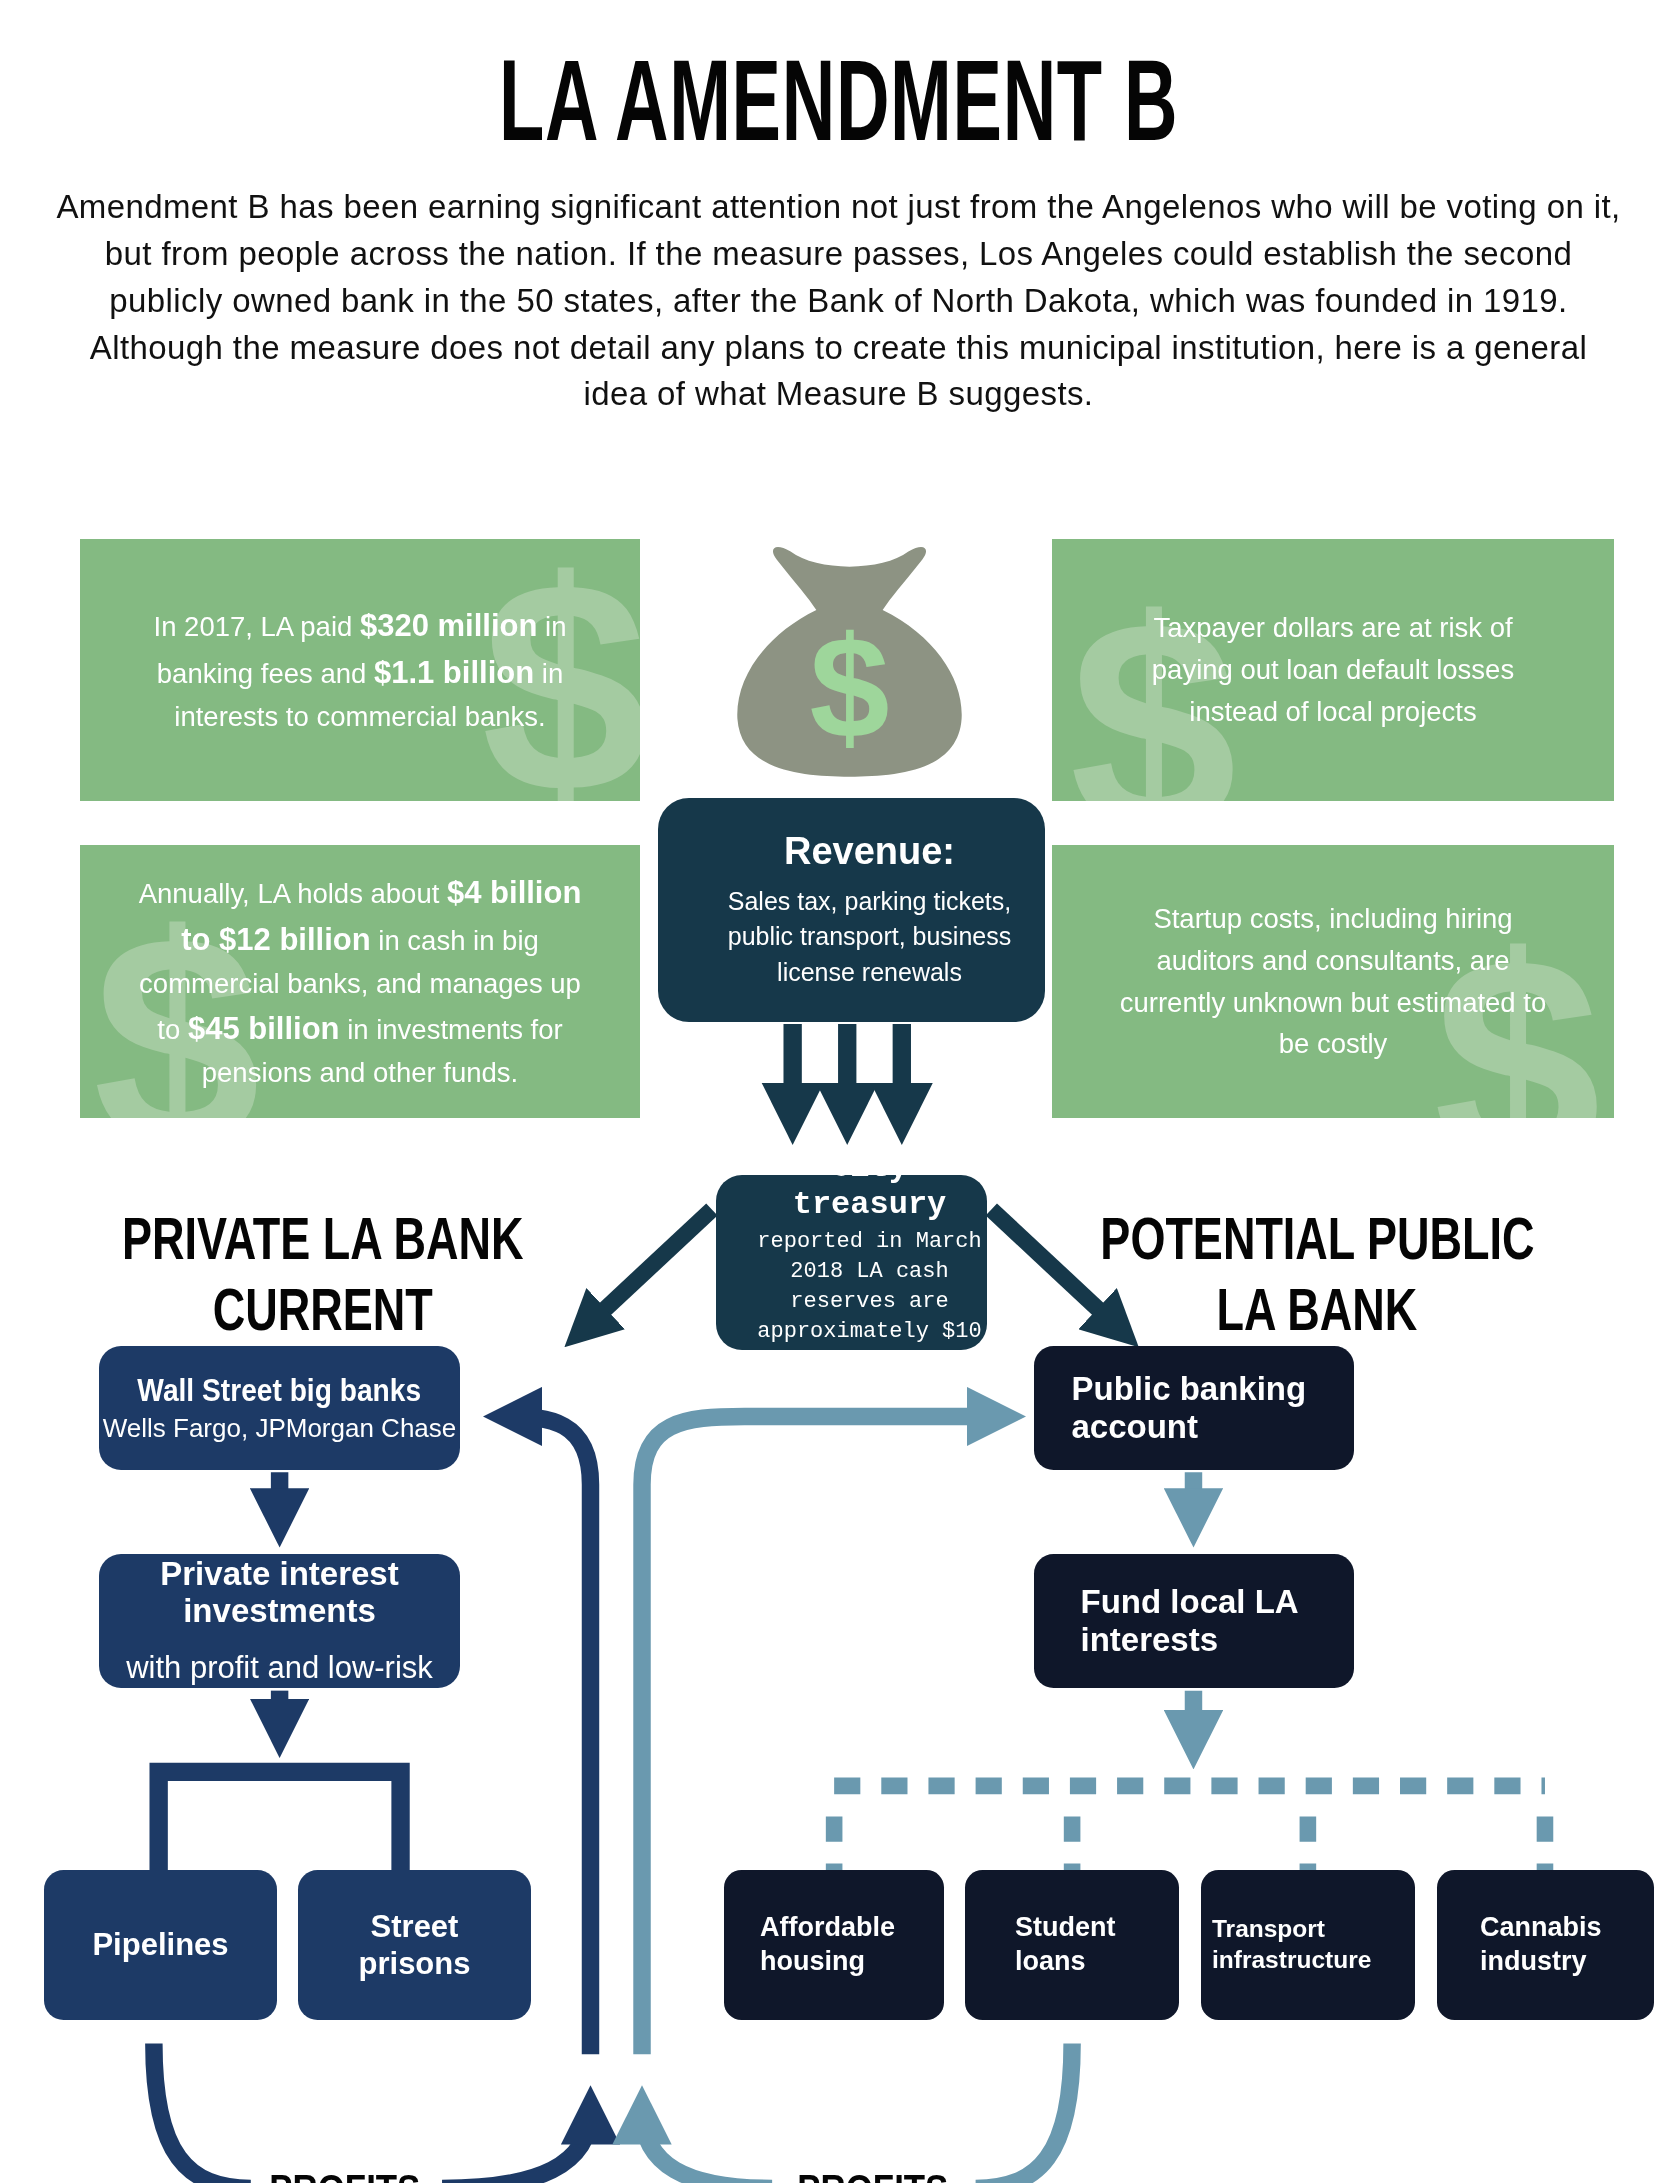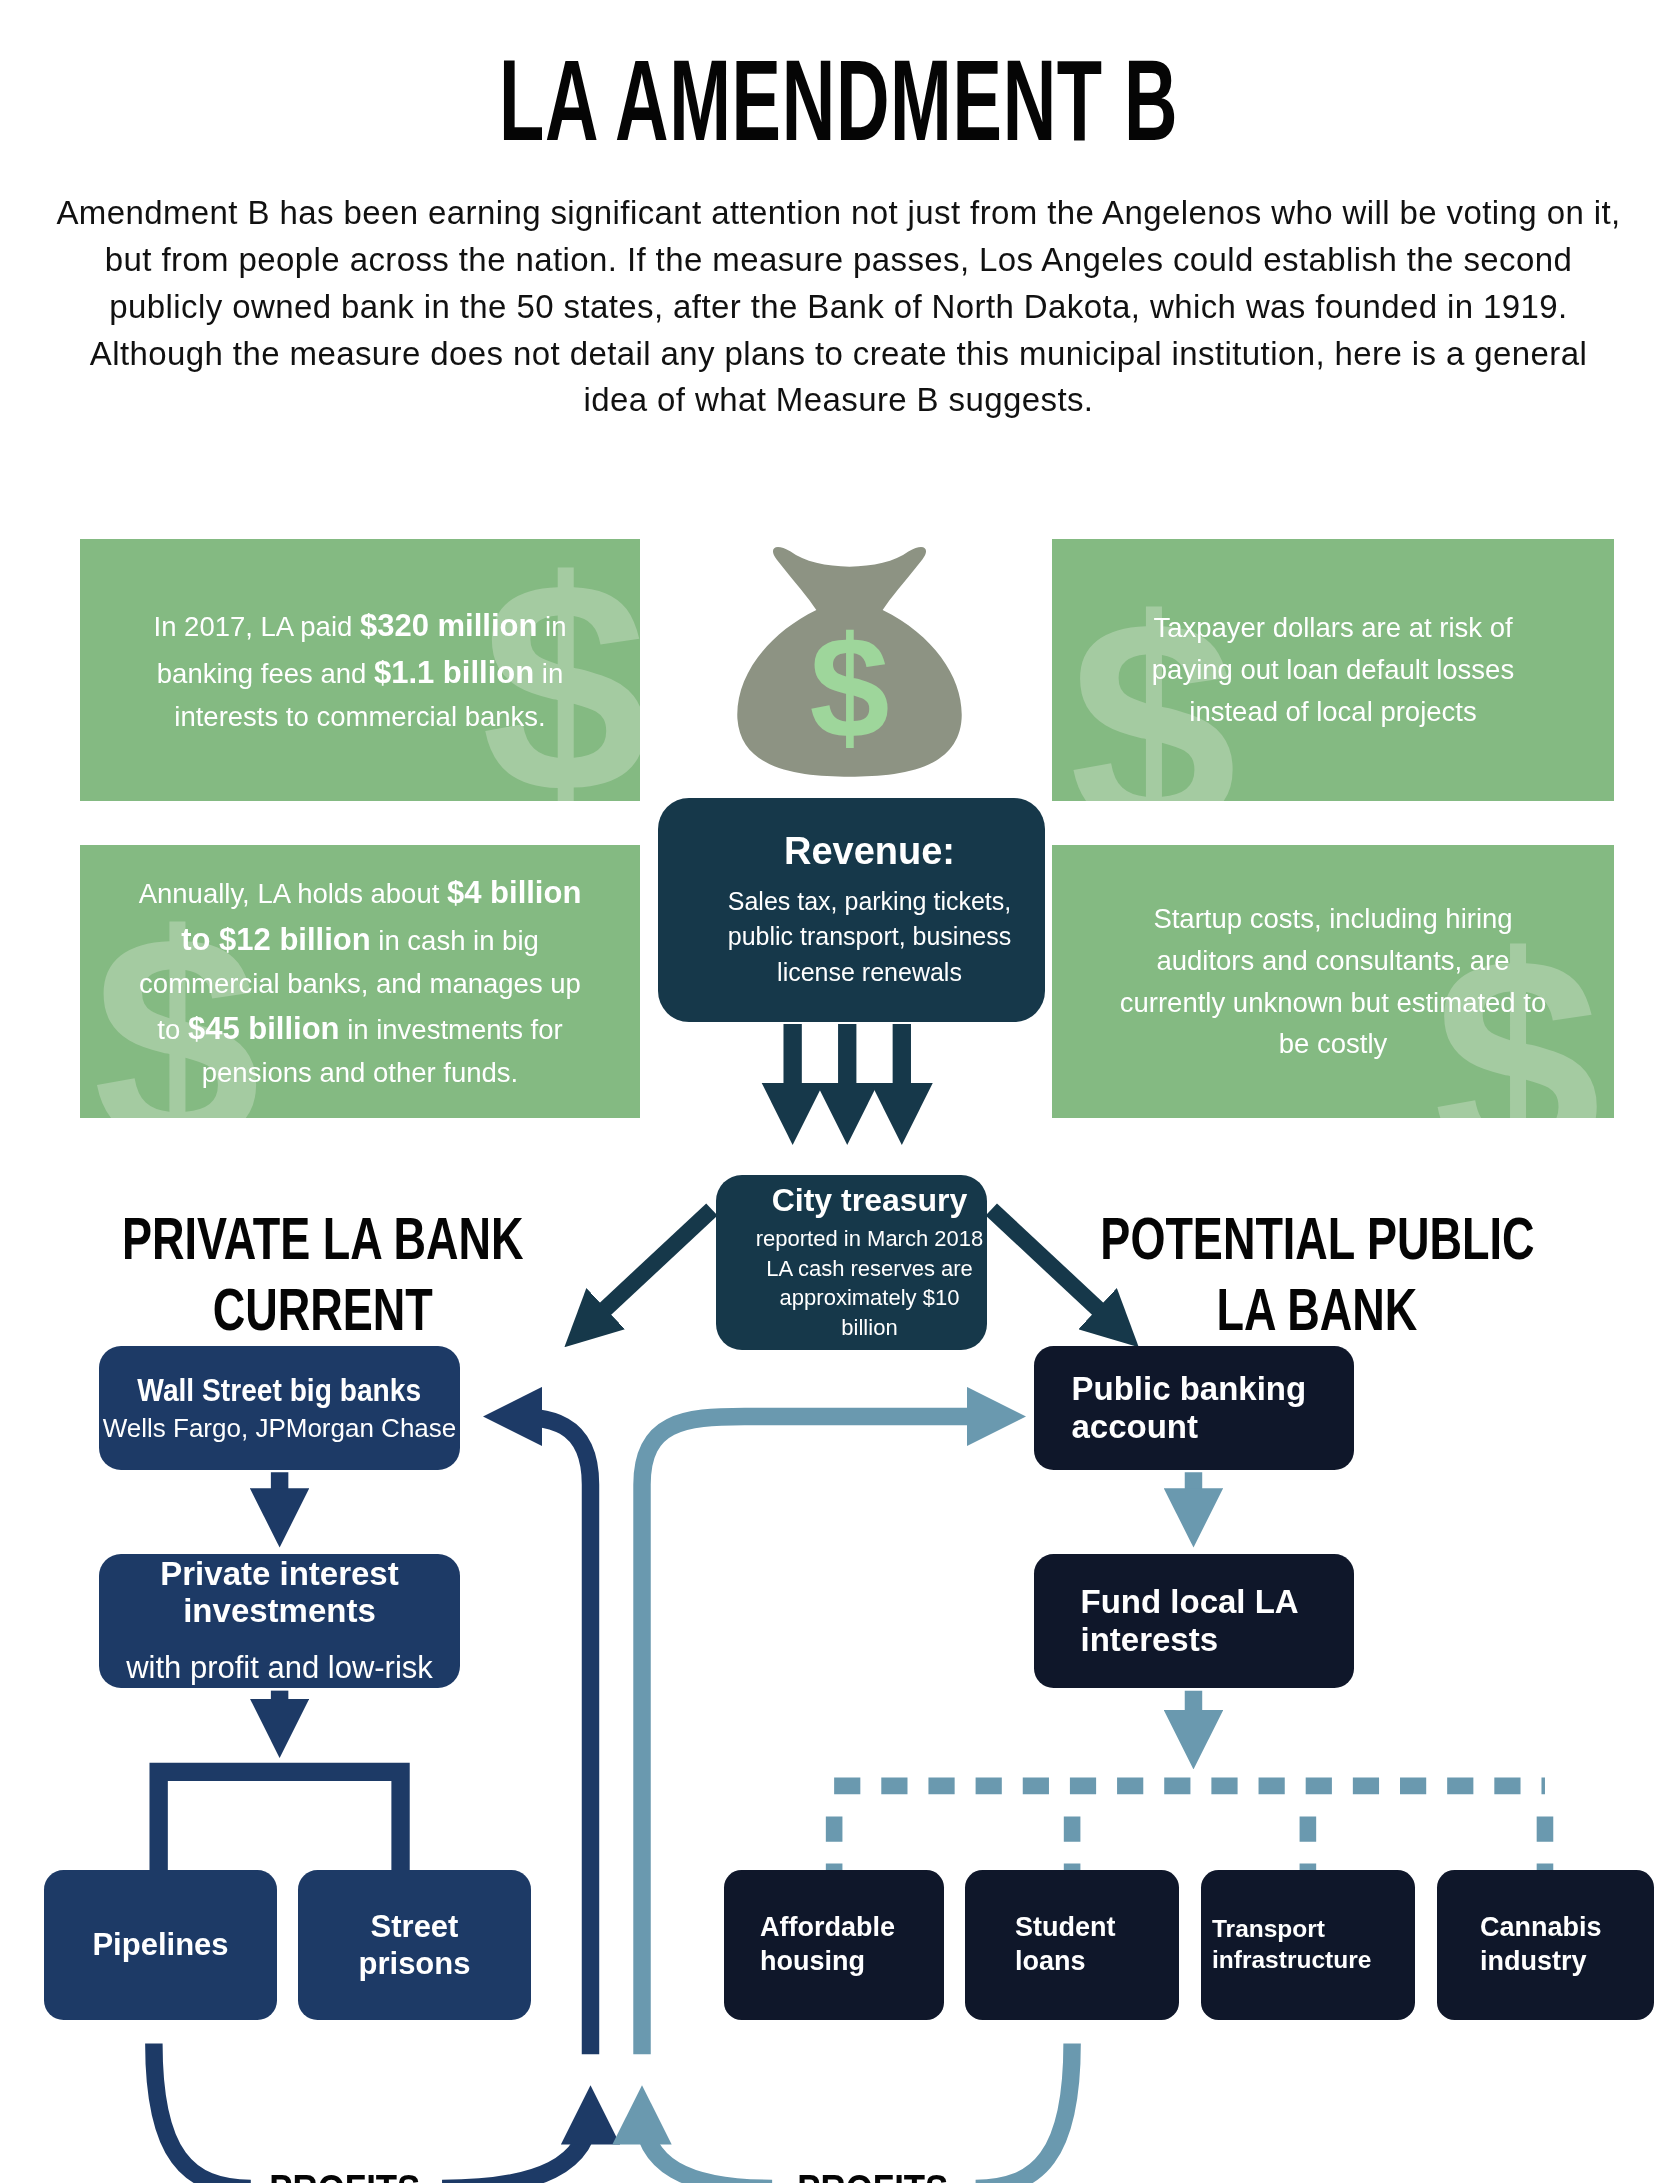--- a/index.html
+++ b/index.html
@@ -3,21 +3,21 @@
 <meta charset="utf-8">
 <style>
   html,body{margin:0;padding:0;background:#ffffff;}
   #canvas{position:relative;width:1677px;height:2267px;background:#ffffff;
           font-family:"Liberation Sans", sans-serif;overflow:hidden;}
   .abs{position:absolute;box-sizing:border-box;}
   
   #title{top:42px;left:0;width:1677px;text-align:center;}
   #title span{display:inline-block;font-size:103px;font-weight:800;letter-spacing:0.9px;
               transform:scale(0.72,1.12);transform-origin:50% 50%;white-space:nowrap;color:#050505;}
-  #intro{top:190px;left:50%;transform:translateX(-50%);width:1568px;text-align:center;
+  #intro{top:184px;left:50%;transform:translateX(-50%);width:1568px;text-align:center;
          font-size:33px;line-height:1.42;font-weight:400;letter-spacing:0.4px;color:#111;}
   
   .green-box{background:#84ba82;color:#fff;display:flex;align-items:center;justify-content:center;
              text-align:center;overflow:hidden;}
   .green-text{position:relative;z-index:2;font-size:27.5px;line-height:1.52;padding:0 57px;}
   .green-text .emph{font-weight:700;font-size:31px;}
   .wm{position:absolute;font-size:301px;font-weight:700;color:#a4cba1;line-height:0.9;z-index:1;}
   
   .teal-box{background:#16384a;color:#fff;display:flex;flex-direction:column;align-items:center;
             justify-content:center;text-align:center;padding-left:36px;}
@@ -120,21 +120,21 @@
   <svg class="abs" style="left:723px;top:546px;z-index:2;" width="253" height="245" viewBox="0 0 580 560">
     <path d="M155,12 C215,58 365,58 425,12 C462,-10 476,6 457,30 C414,84 384,118 366,146 C486,205 552,305 547,395 C539,512 405,528 290,528 C175,528 41,512 33,395 C28,305 94,205 214,146 C196,118 166,84 123,30 C104,6 118,-10 155,12 Z" fill="#8d9383"></path>
     <text x="290" y="438" text-anchor="middle" font-family="Liberation Sans, sans-serif" font-size="330" font-weight="700" fill="#9ed69b">$</text>
   </svg>
 
   <div class="abs teal-box" style="left:658px;top:798px;width:387px;height:224px;border-radius:31px;z-index:2;">
     <div class="bx-title" style="font-size:38px;margin-bottom:11.4px;">Revenue:</div>
     <div class="bx-sub" style="font-size:25px;line-height:1.42;width:306px;">Sales tax, parking tickets, public transport, business license renewals</div>
   </div>
 
-  <div class="abs teal-box" style="left:716px;top:1175px;width:271px;height:175px;border-radius:26px;z-index:2;">
+  <div class="abs teal-box" style="left:716px;top:1175px;width:271px;height:175px;border-radius:26px;z-index:2;font-family:Liberation Mono, monospace;">
     <div class="bx-title" style="font-size:32px;margin-bottom:4.4px;">City treasury</div>
     <div class="bx-sub" style="font-size:22px;line-height:1.35;width:236px;">reported in March 2018 LA cash reserves are approximately $10 billion</div>
   </div>
 
   <div class="abs flow-heading" style="left:0;top:1204px;width:646px;z-index:2;">
     <div><span>PRIVATE LA BANK</span></div>
     <div><span>CURRENT</span></div>
   </div>
   <div class="abs flow-heading" style="left:994px;top:1204px;width:646px;z-index:2;">
     <div><span>POTENTIAL PUBLIC</span></div>

